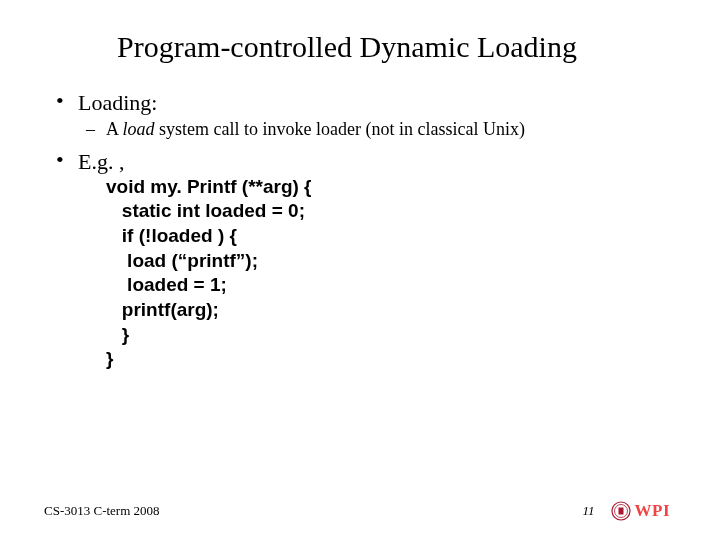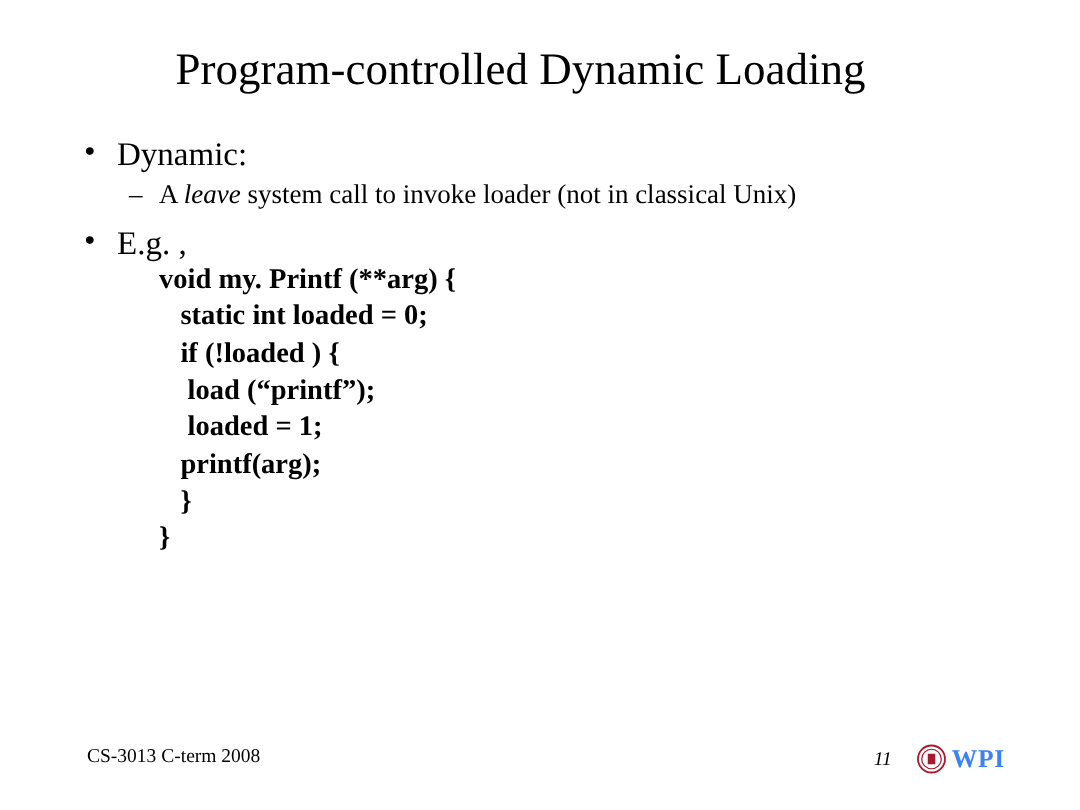--- a/index.html
+++ b/index.html
@@ -56,35 +56,36 @@
     margin-bottom: 2px;
   }
   ul.sub > li::before {
     content: "–";
     position: absolute;
     left: 8px;
     top: 0;
   }
   .italic { font-style: italic; }
   .code-block {
-    font-family: Liberation Serif, serif;
+    font-family: Liberation Sans, sans-serif;
     font-weight: bold;
     font-size: 19px;
     line-height: 1.3;
     margin-left: 28px;
     white-space: pre;
   }
   .footer {
     position: absolute;
     bottom: 14px;
-    left: 58px;
+    left: 44px;
     right: 50px;
     height: 30px;
     font-size: 13px;
     display: flex;
+    align-items: center;
   }
   .footer-left {
     flex: 0 0 auto;
   }
   .footer-center {
     position: absolute;
     left: 0;
     right: 0;
     text-align: center;
   }
@@ -102,37 +103,37 @@
   }
   .wpi-logo {
     display: flex;
     align-items: center;
     gap: 4px;
   }
   .wpi-text {
     font-family: Georgia, "Times New Roman", serif;
     font-weight: bold;
     font-size: 17px;
-    color: #3b82f6;
+    color: #ef4444;
     letter-spacing: 0.5px;
   }
 </style>
 </head>
 <body>
 
 <div class="slide">
 
   <h1 class="title">Program-controlled Dynamic Loading</h1>
 
   <ul class="top">
     <li>
-      <span>Dynamic:</span>
+      <span>Loading:</span>
       <ul class="sub">
         <li>
-          <span>A </span><span class="italic">leave</span><span> system call to invoke loader (not in classical Unix)</span>
+          <span>A </span><span class="italic">load</span><span> system call to invoke loader (not in classical Unix)</span>
         </li>
       </ul>
     </li>
     <li>
       <span>E.g. ,</span>
       <div class="code-block">void my. Printf (**arg) {
    static int loaded = 0;
    if (!loaded ) {
     load (“printf”);
     loaded = 1;

